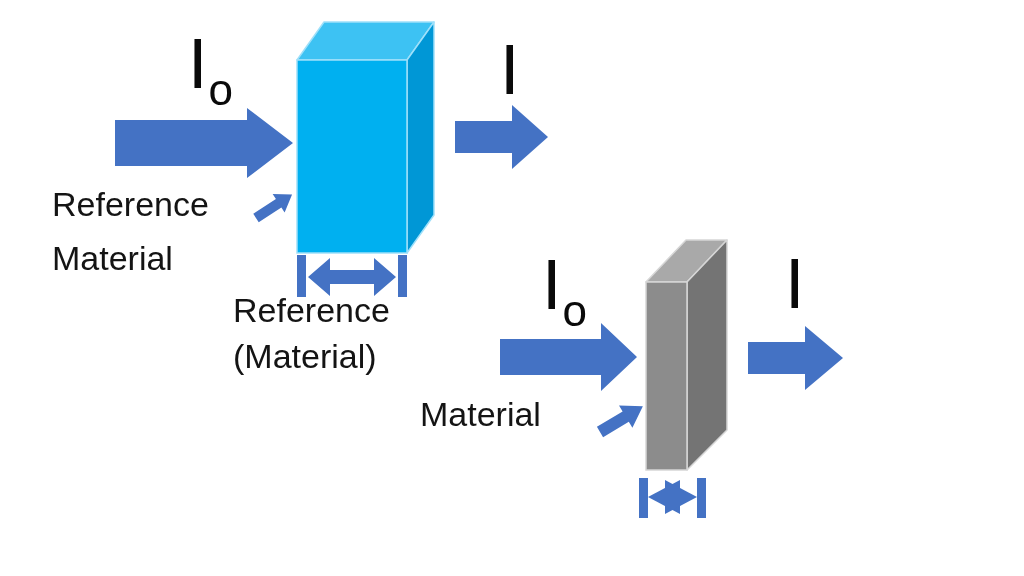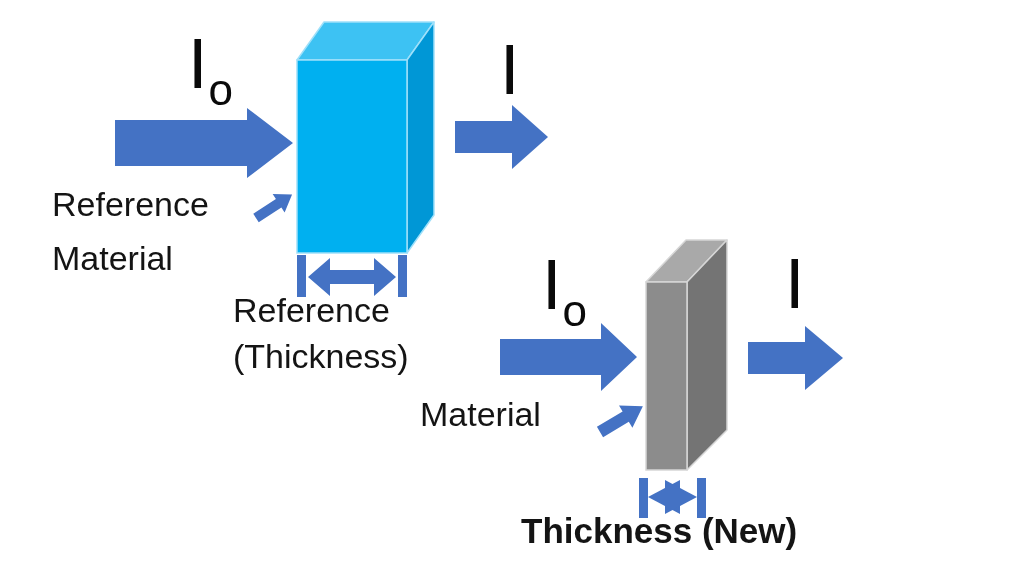--- a/index.html
+++ b/index.html
@@ -77,32 +77,29 @@
     <span>I</span>
   </div>
 
   <div class="caption cap-ref-material">
     <span>Reference</span>
     <span>Material</span>
   </div>
 
   <div class="caption cap-thick-ref">
     <span>Reference</span>
-    <span>(Thickness)</span>
+    <span>(Material)</span>
   </div>
 
   <div class="beam" style="left:542px;top:250px">
     <span>I</span><span class="sub">o</span>
   </div>
 
   <div class="beam" style="left:785px;top:249px">
     <span>I</span>
   </div>
 
   <div class="caption cap-new-material">
     <span>Material</span>
   </div>
 
-  <div class="caption cap-thick-new">
-    <span>Thickness (New)</span>
-  </div>
 
 </div>
 
 </body></html>

